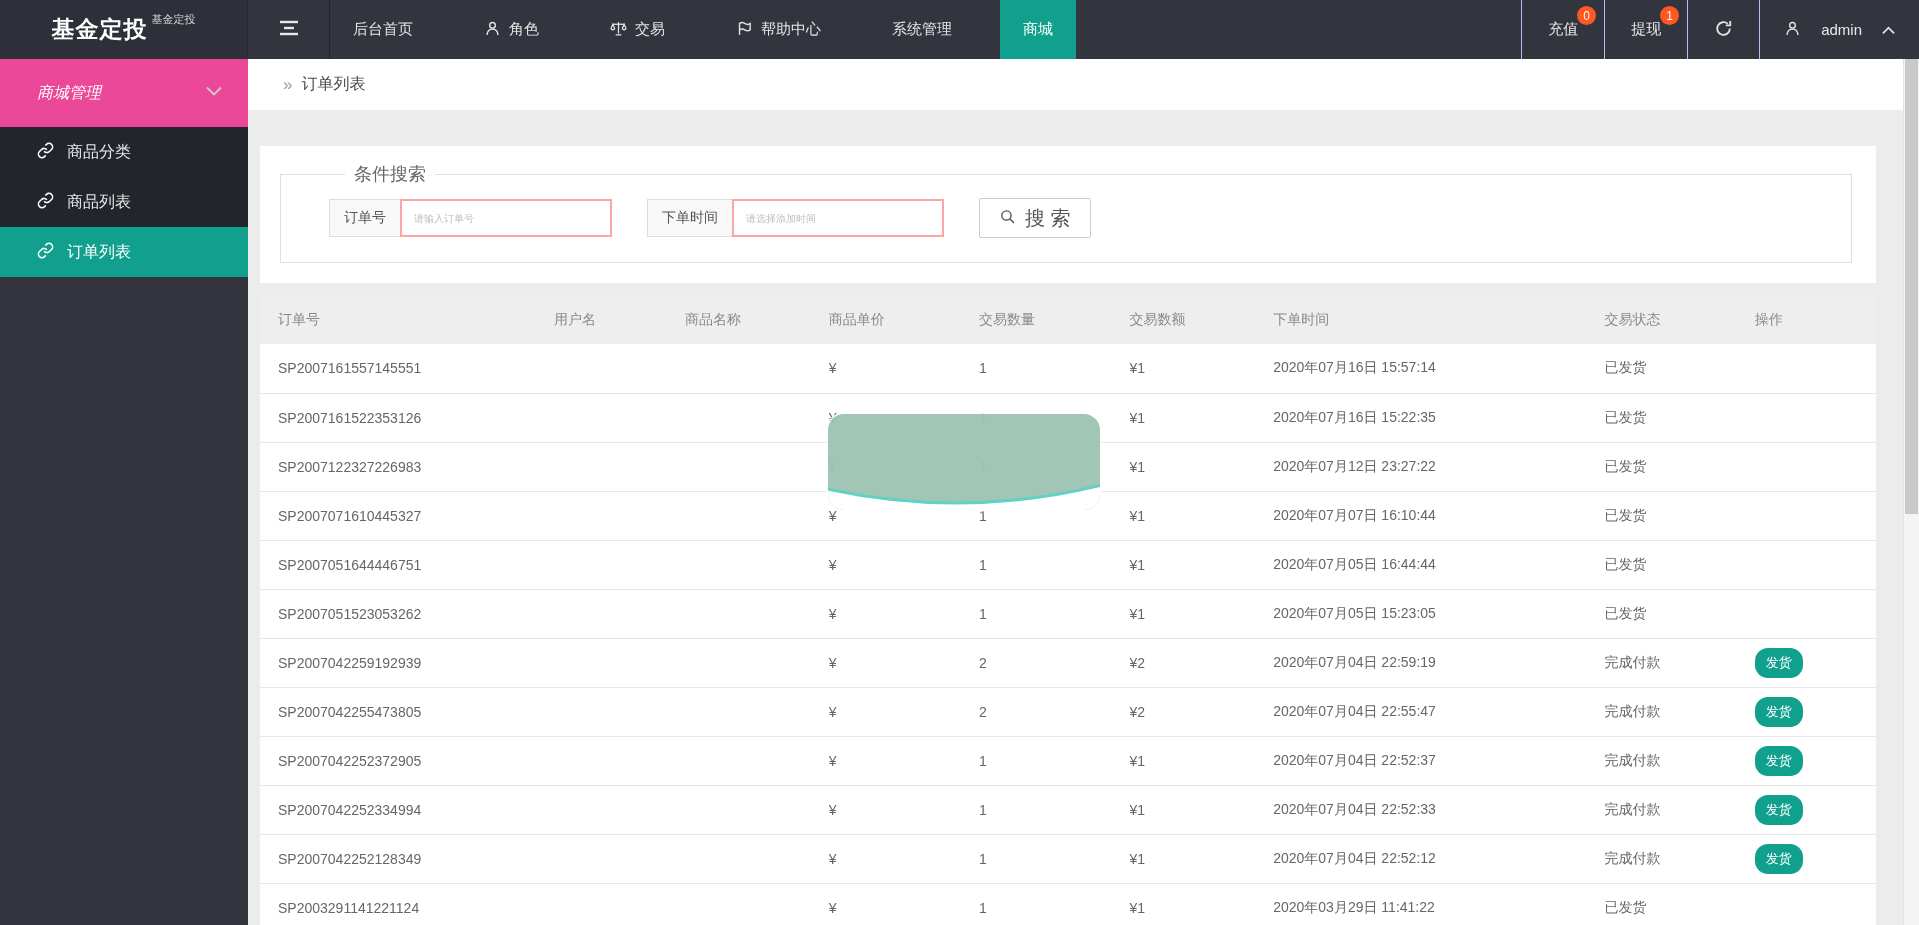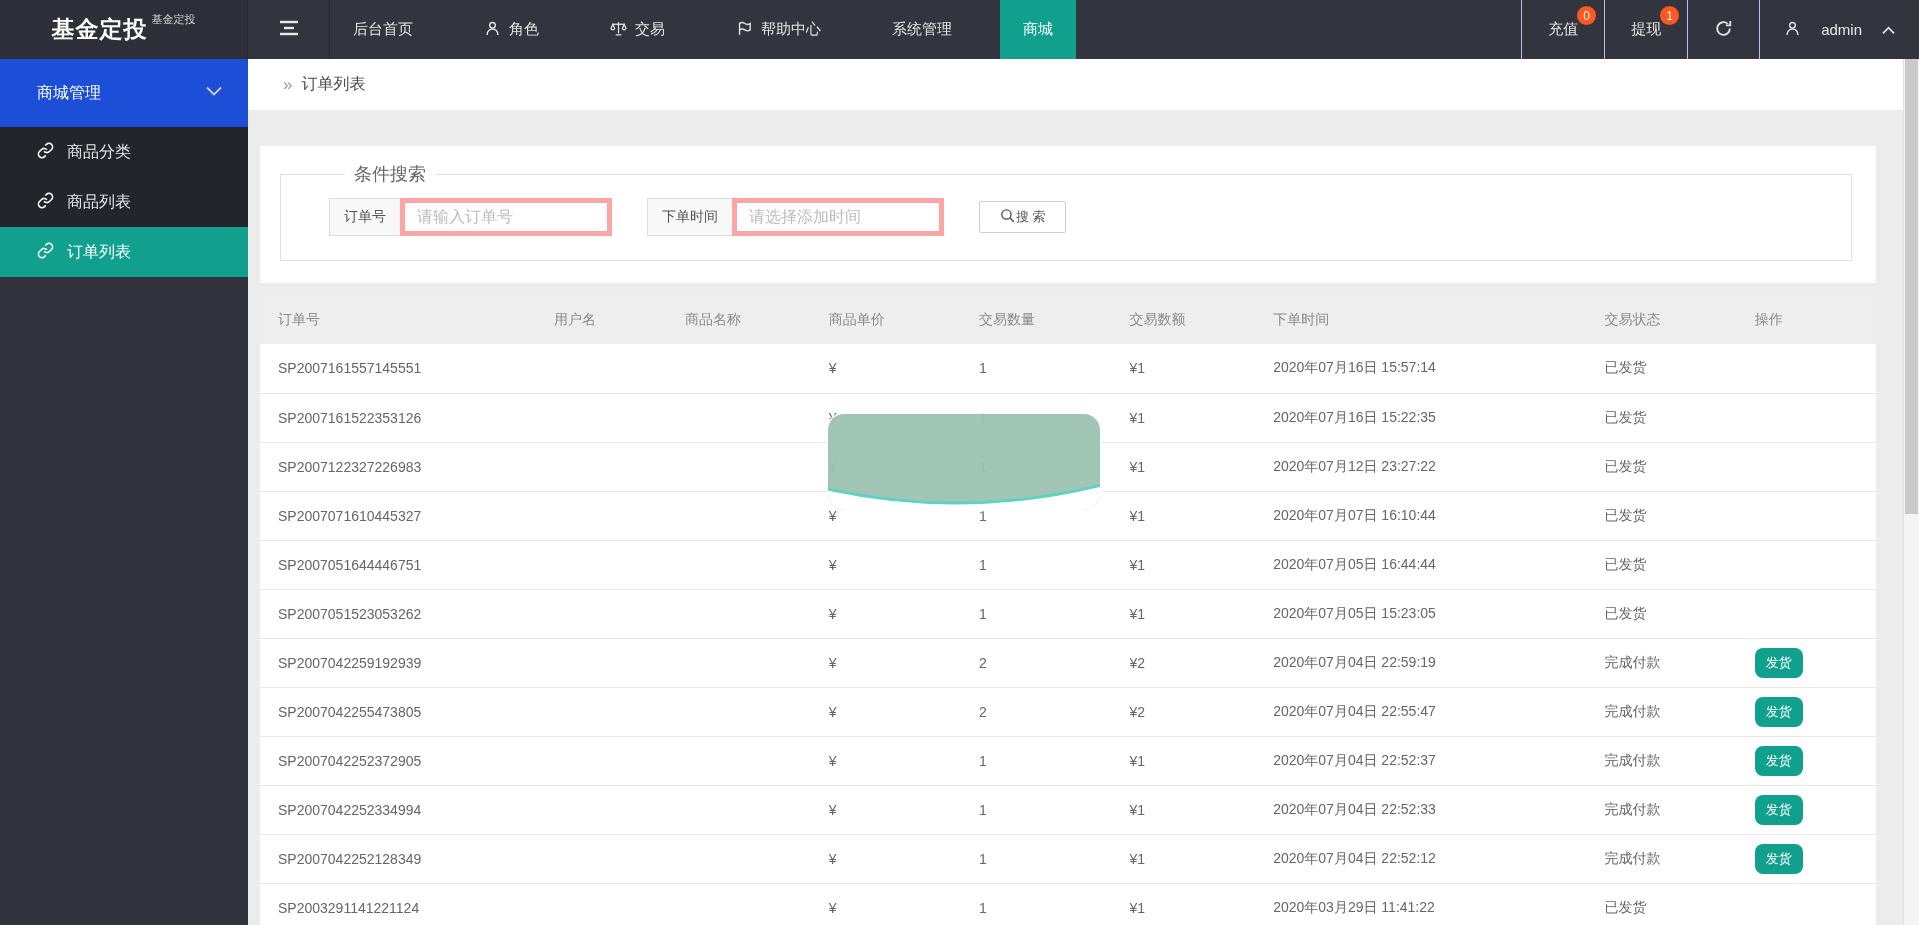--- a/index.html
+++ b/index.html
@@ -19,52 +19,52 @@
   .nav-item.active { background:#10a08d; color:#fff; }
   .nav-spacer { flex:1; }
   .nav-right { display:flex; align-items:stretch; }
   .nr-cell { position:relative; display:flex; align-items:center; padding:0 26px; border-left:1px solid #c4b5fd; font-size:15px; color:#e8e8e8; cursor:pointer; }
   .badge { position:absolute; top:6px; right:8px; min-width:19px; height:19px; border-radius:50%; background:#ff5722; color:#fff; font-size:12px; display:flex; align-items:center; justify-content:center; }
   .nr-cell svg { stroke:#e0e0e0; }
   .admin-cell { gap:20px; padding:0 24px; }
 
   
   .sidebar { position:absolute; top:59px; left:0; bottom:0; width:248px; background:#31343d; z-index:20; }
-  .side-group-header { height:68px; display:flex; align-items:center; justify-content:space-between; padding:0 26px 0 37px; color:#fff; font-size:16px; cursor:pointer; background:#1d4ed8; }
+  .side-group-header { height:68px; display:flex; align-items:center; justify-content:space-between; padding:0 26px 0 37px; color:#fff; font-size:16px; cursor:pointer; background:#ec4899;font-style:italic; }
   .side-group-header svg { width:16px; height:16px; stroke:#cfcfcf; }
   .side-sub { background:#22252c; }
   .side-item { height:50px; display:flex; align-items:center; gap:13px; padding-left:37px; color:#e6e6e6; font-size:16px; cursor:pointer; }
   .side-item svg { width:17px; height:17px; stroke:#fff; }
   .side-item.active { background:#10a08d; color:#fff; }
 
   
   .main { position:absolute; top:59px; left:248px; right:0; bottom:0; }
   .breadcrumb-bar { height:51px; background:#fff; display:flex; align-items:center; padding-left:35px; font-size:16px; color:#4a4a4a; }
   .bc-arrow { color:#9a9a9a; margin-right:9px; font-size:17px; }
   .content { position:absolute; top:51px; left:0; right:0; bottom:0; background:#ececec; padding:36px 43px 0 12px; overflow:hidden; }
 
   .panel { background:#fff; }
   .search-panel { padding:16px 24px 0 20px; height:137px; }
   fieldset.search-fs { border:1px solid #e0e0e0; padding:12px 20px 24px 48px; }
   fieldset.search-fs legend { font-size:18px; color:#666; padding:0 9px; margin-left:16px; }
   .search-row { display:flex; align-items:center; gap:35px; }
   .igroup { display:flex; align-items:stretch; height:38px; }
   .igroup .ilabel { display:flex; align-items:center; padding:0 14px; background:#f8f8f8; border:1px solid #ddd; border-right:none; font-size:14px; color:#555; white-space:nowrap; }
-  .igroup input { width:212px; border:5px solid #fca5a5; padding:0 12px; font-size:16px; color:#333; outline:none; font-family:inherit; }
+  .igroup input { width:212px; border:2px solid #fca5a5; padding:0 12px; font-size:10px; color:#333; outline:none; font-family:inherit; }
   .igroup input::placeholder { color:#bdbdbd; }
-  .search-btn { height:32px; display:flex; align-items:center; padding:0 19px; background:#fff; border:1px solid #ccc; border-radius:2px; font-size:13px; color:#555; cursor:pointer; font-family:inherit; }
+  .search-btn { height:40px; display:flex; align-items:center; gap:9px; padding:0 19px; background:#fff; border:1px solid #ccc; border-radius:2px; font-size:20px; color:#555; cursor:pointer; font-family:inherit; }
   .search-btn svg { width:17px; height:17px; stroke:#555; }
 
   
   .table-panel { margin-top:12px; min-height:700px; }
   table.orders { width:100%; border-collapse:collapse; table-layout:fixed; }
   .orders th { height:49px; background:#eee; color:#8a8a8a; font-size:14px; font-weight:normal; text-align:left; }
   .orders td { height:49px; color:#666; font-size:14px; border-bottom:1px solid #e7e7e7; }
   .orders th:first-child, .orders td:first-child { padding-left:18px; }
-  .ship-btn { background:#10a08d; color:#fff; border:none; border-radius:8px; font-size:13px; padding:6px 11px; cursor:pointer; font-family:inherit; }
+  .ship-btn { background:#10a08d; color:#fff; border:none; border-radius:13px; font-size:13px; padding:6px 11px; cursor:pointer; font-family:inherit; }
 
   
   .watermark { position:absolute; left:824px; top:410px; width:285px; height:150px; z-index:25; pointer-events:none; opacity:.95; }
 
   
   .scrollbar { position:absolute; top:59px; right:0; width:16px; bottom:0; background:#f4f4f4; border-left:1px solid #e2e2e2; z-index:40; }
   .scroll-thumb { position:absolute; top:0; left:1px; right:1px; height:455px; background:#c9c9c9; cursor:pointer; }
 </style>
 </head>
 <body>

